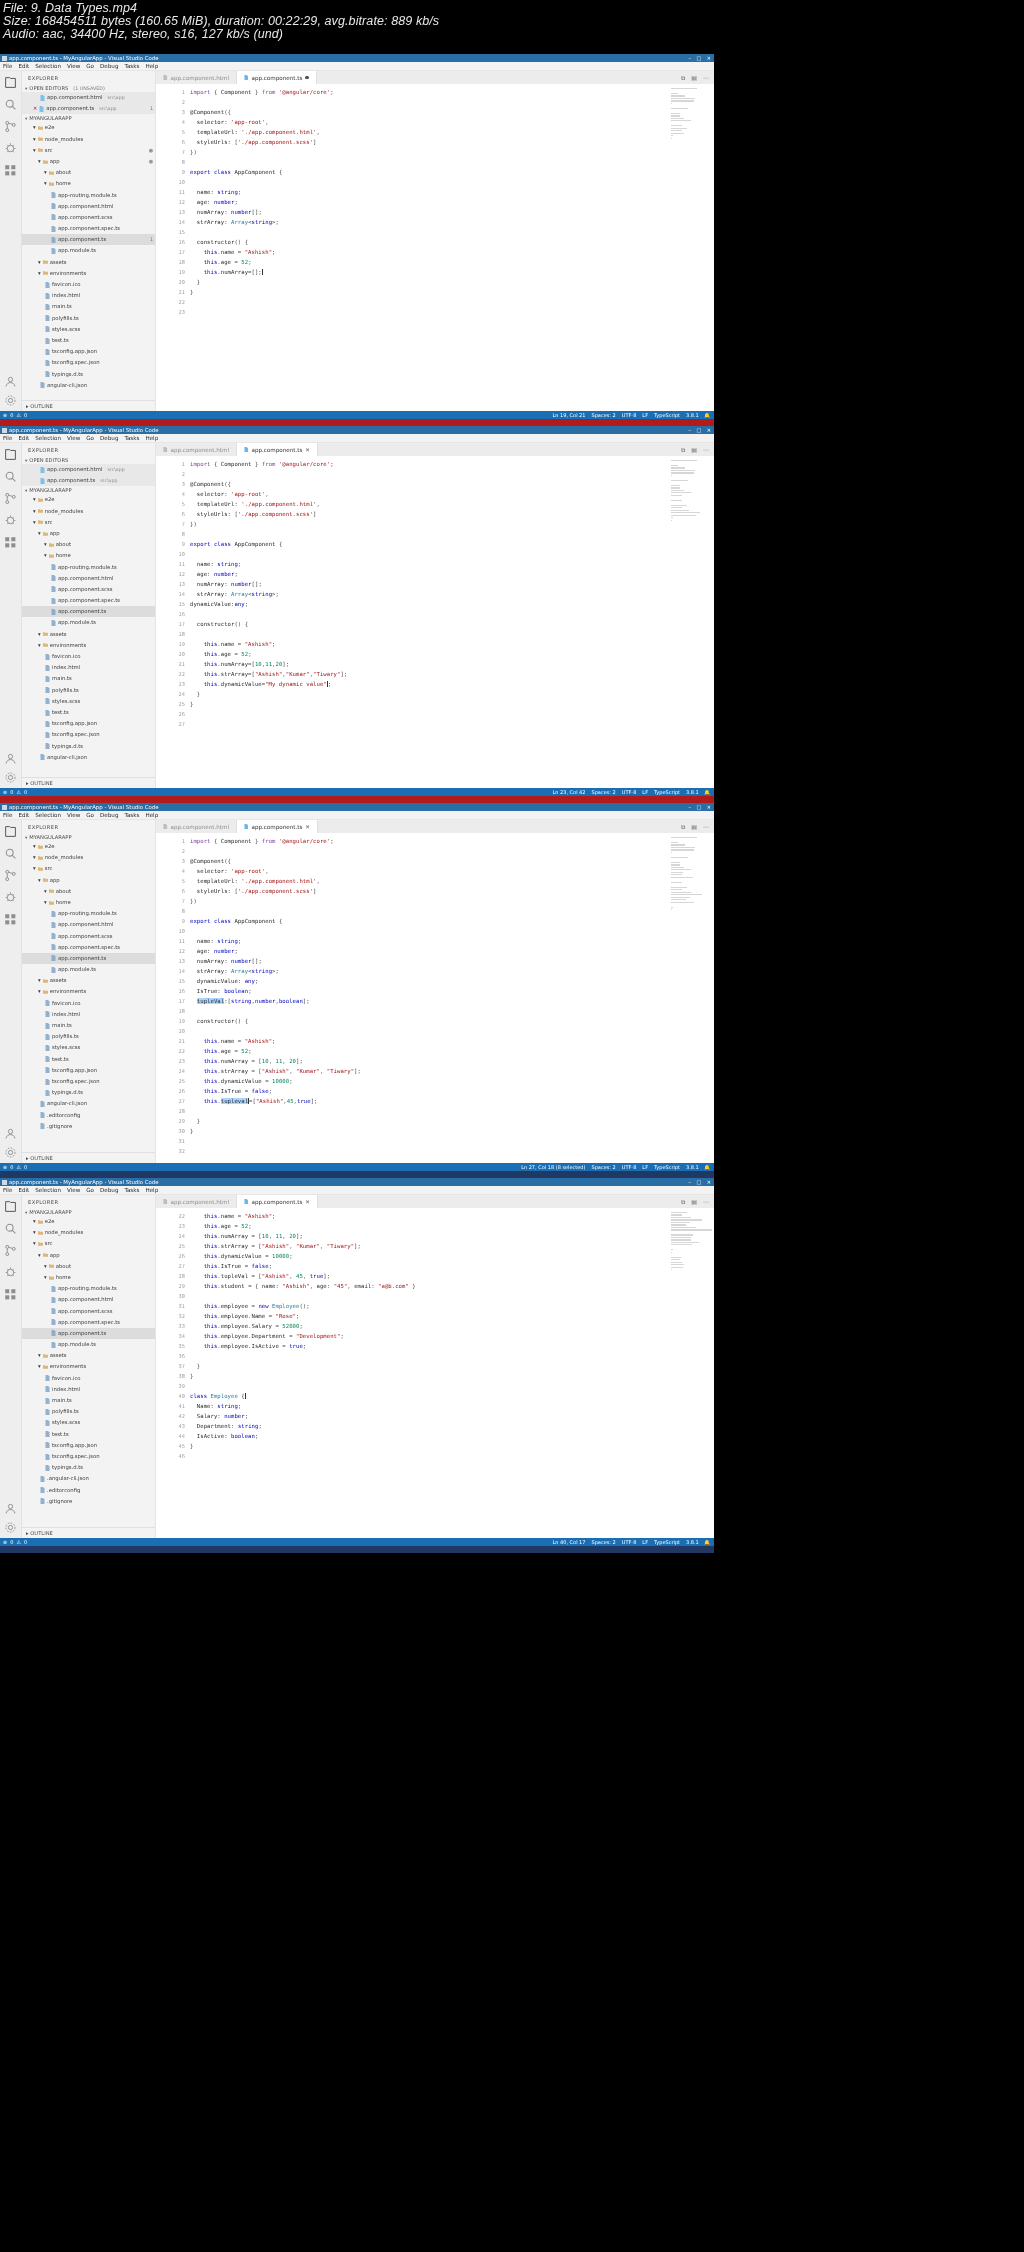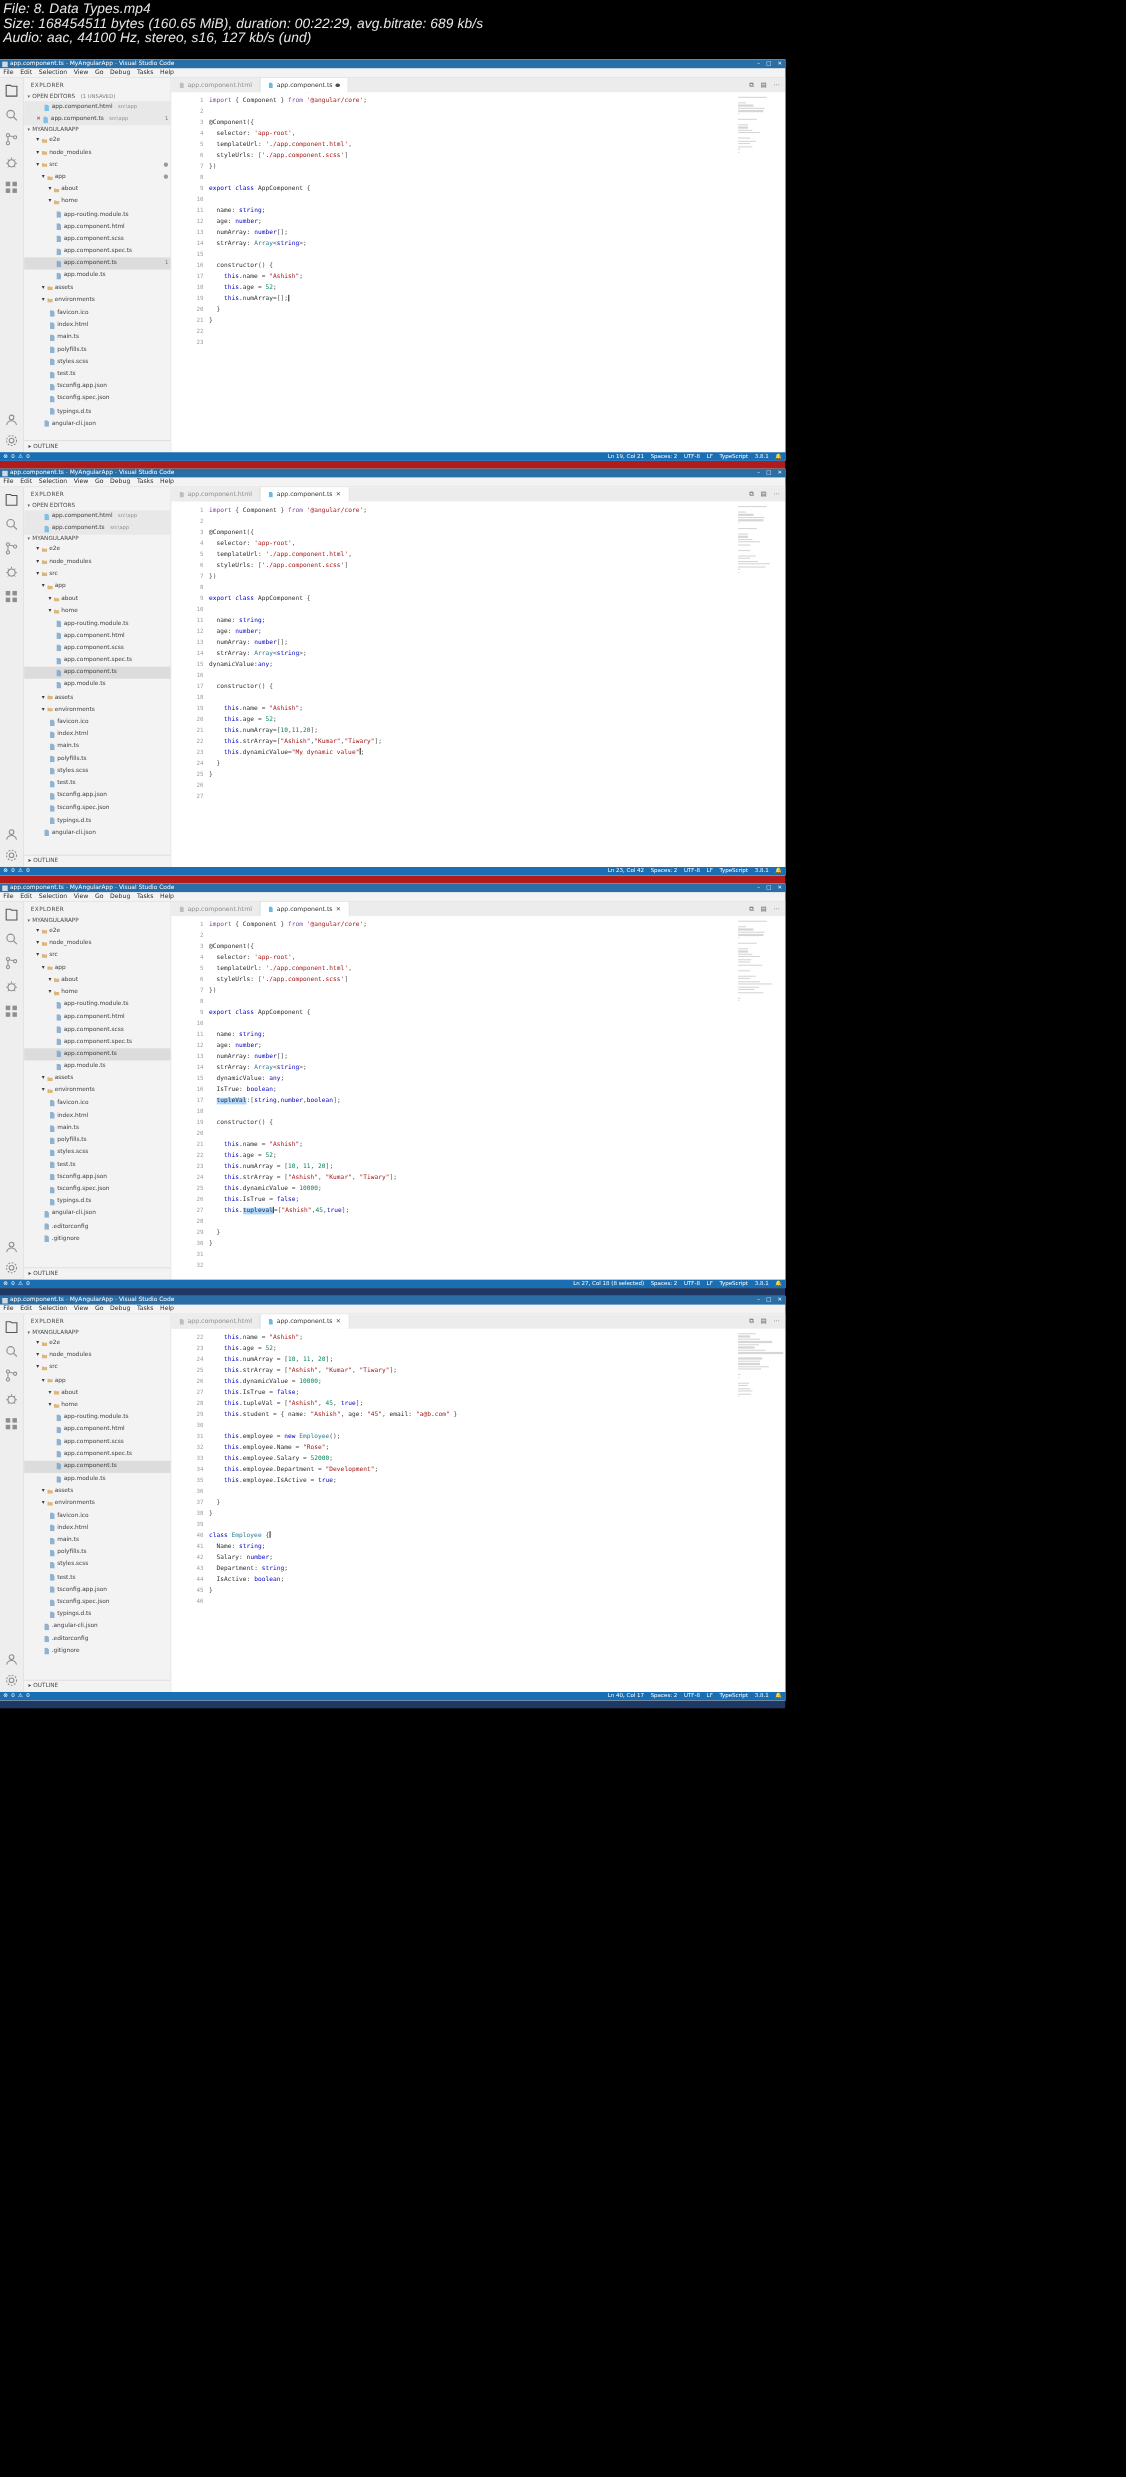--- a/index.html
+++ b/index.html
@@ -180,23 +180,23 @@
 
   
   .taskstrip { height:7px; background:#b11b1b; width:714px; }
   .rightfill { background:#000; }
   .winwrap { display:flex; }
 </style>
 </head>
 <body>
 
 <div class="media-info">
-  <div>File: 8. Data Types.mp4</div>
-  <div>Size: 168454511 bytes (160.65 MiB), duration: 00:22:29, avg.bitrate: 689 kb/s</div>
-  <div>Audio: aac, 44100 Hz, stereo, s16, 127 kb/s (und)</div>
+  <div>File: 9. Data Types.mp4</div>
+  <div>Size: 168454511 bytes (160.65 MiB), duration: 00:22:29, avg.bitrate: 889 kb/s</div>
+  <div>Audio: aac, 34400 Hz, stereo, s16, 127 kb/s (und)</div>
 </div>
 
 <div id="panels-root">
     <div class="winwrap">
       <div class="vswin">
         <div class="titlebar">
           <span class="tb-ico"></span>
           <span class="tb-text">app.component.ts - MyAngularApp - Visual Studio Code</span>
           <span class="tb-ctrl">– □ ✕</span>
         </div>

